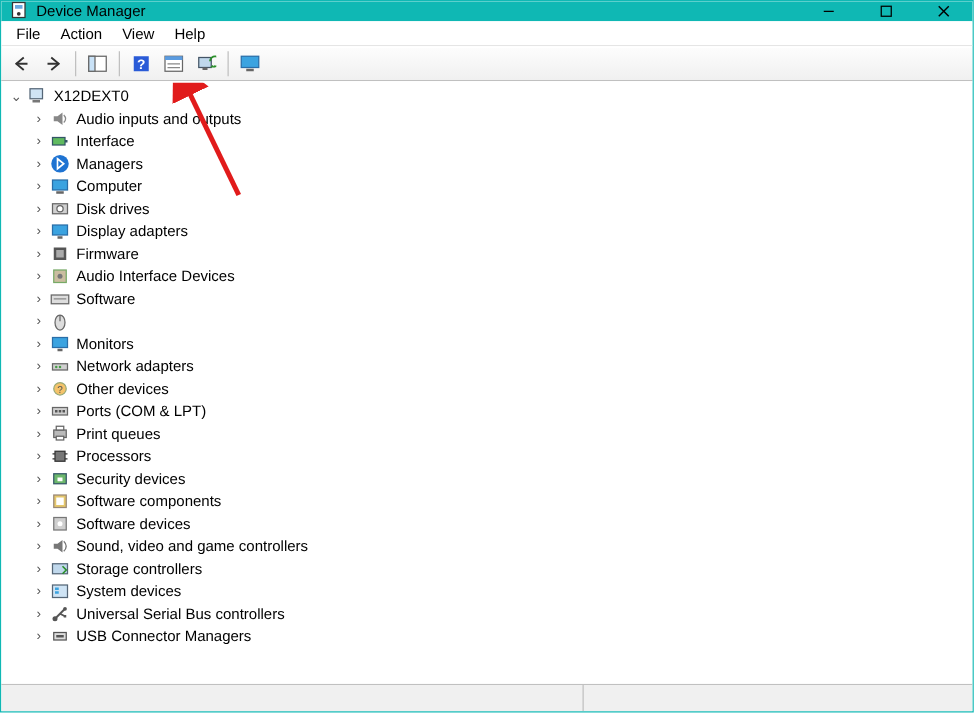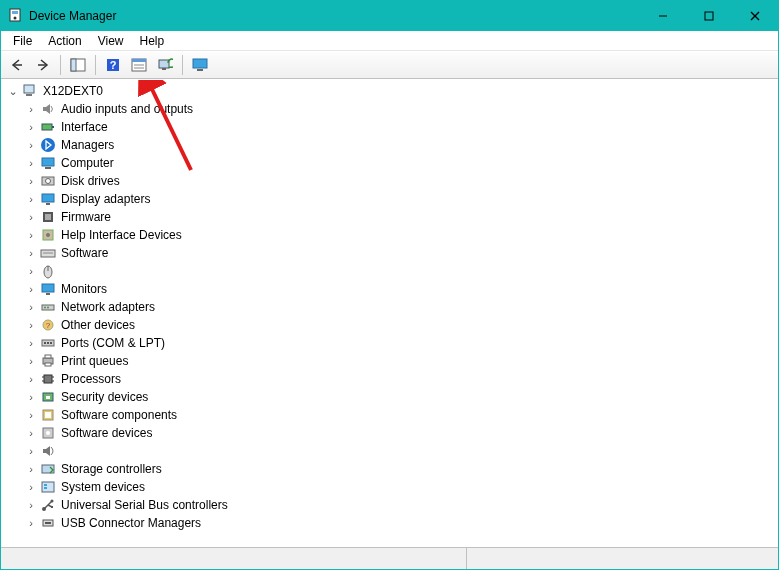--- a/index.html
+++ b/index.html
@@ -9,21 +9,21 @@
     font-size: 12px;
     background: #fff;
     width: 779px;
     height: 570px;
     overflow: hidden;
     display: flex;
     flex-direction: column;
     border: 1px solid #0fb8b4;
   }
   .titlebar {
-    height: 30px;
+    height: 16px;
     background: #0fb8b4;
     display: flex;
     align-items: center;
     color: #000;
     padding-left: 6px;
   }
   .titlebar .app-icon {
     width: 16px; height: 16px;
     margin-right: 6px;
     display: flex; align-items: center; justify-content: center;
@@ -303,21 +303,21 @@
           </li>
           <li>
     <div class="node">
       <span class="expander">›</span>
       <span class="nodeicon">
                 <svg width="16" height="16" viewBox="0 0 16 16">
                   <rect x="3" y="3" width="10" height="10" fill="#cbbda0" stroke="#7a6"></rect>
                   <circle cx="8" cy="8" r="2" fill="#777"></circle>
                 </svg>
               </span>
-      <span class="nodelabel">Help Interface Devices</span>
+      <span class="nodelabel">Audio Interface Devices</span>
     </div>
           </li>
           <li>
     <div class="node">
       <span class="expander">›</span>
       <span class="nodeicon">
                 <svg width="16" height="16" viewBox="0 0 16 16">
                   <rect x="1" y="5" width="14" height="7" fill="#ddd" stroke="#666"></rect>
                   <line x1="3" y1="8" x2="13" y2="8" stroke="#888"></line>
                 </svg>
@@ -453,20 +453,21 @@
           </li>
           <li>
     <div class="node">
       <span class="expander">›</span>
       <span class="nodeicon">
                 <svg width="16" height="16" viewBox="0 0 16 16">
                   <path d="M3 6h3l4-3v10l-4-3H3Z" fill="#777"></path>
                   <path d="M11 4q4 4 0 8" fill="none" stroke="#777"></path>
                 </svg>
               </span>
+      <span class="nodelabel">Sound, video and game controllers</span>
     </div>
           </li>
           <li>
     <div class="node">
       <span class="expander">›</span>
       <span class="nodeicon">
                 <svg width="16" height="16" viewBox="0 0 16 16">
                   <rect x="2" y="4" width="12" height="8" fill="#c0d8ec" stroke="#567"></rect>
                   <path d="M10 6l3 3-3 3" fill="none" stroke="#2a8f2a" stroke-width="1.3"></path>
                 </svg>

